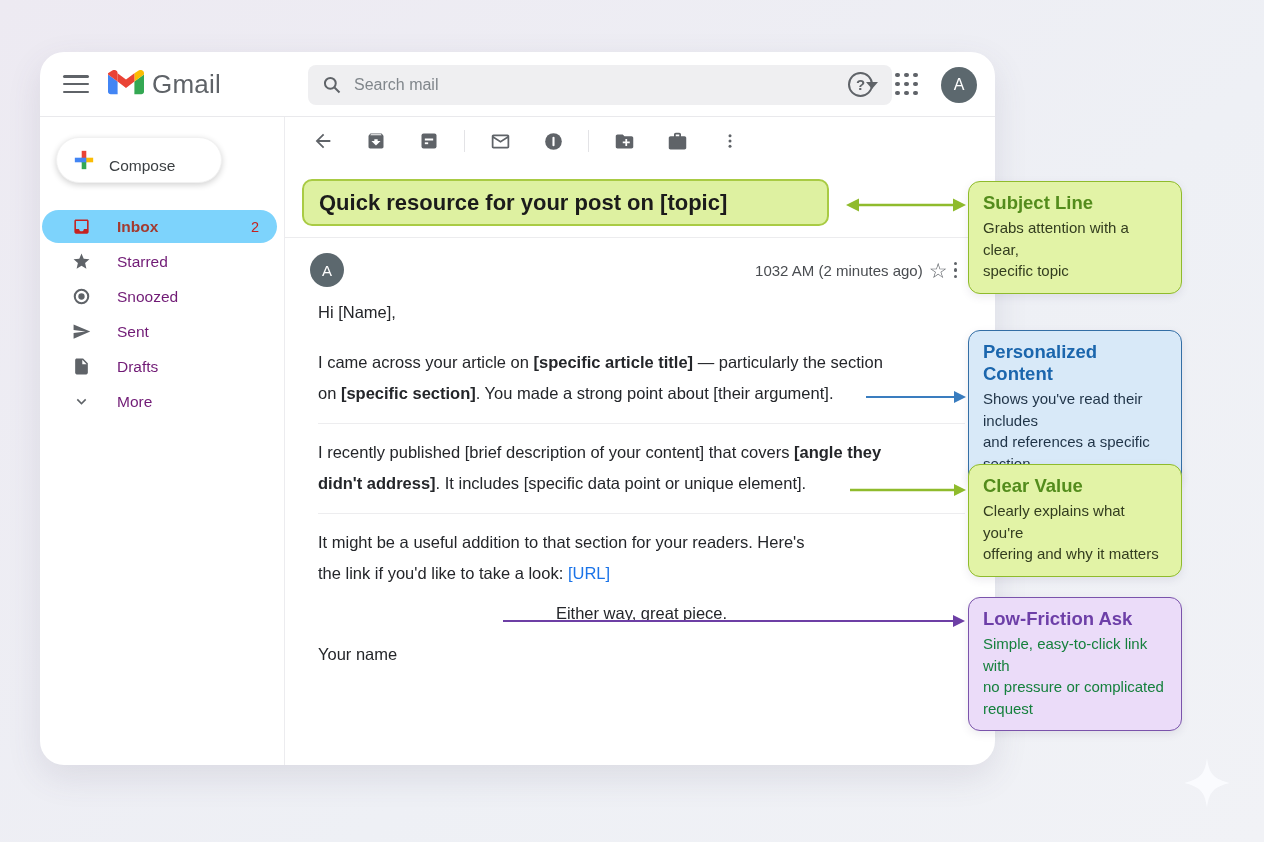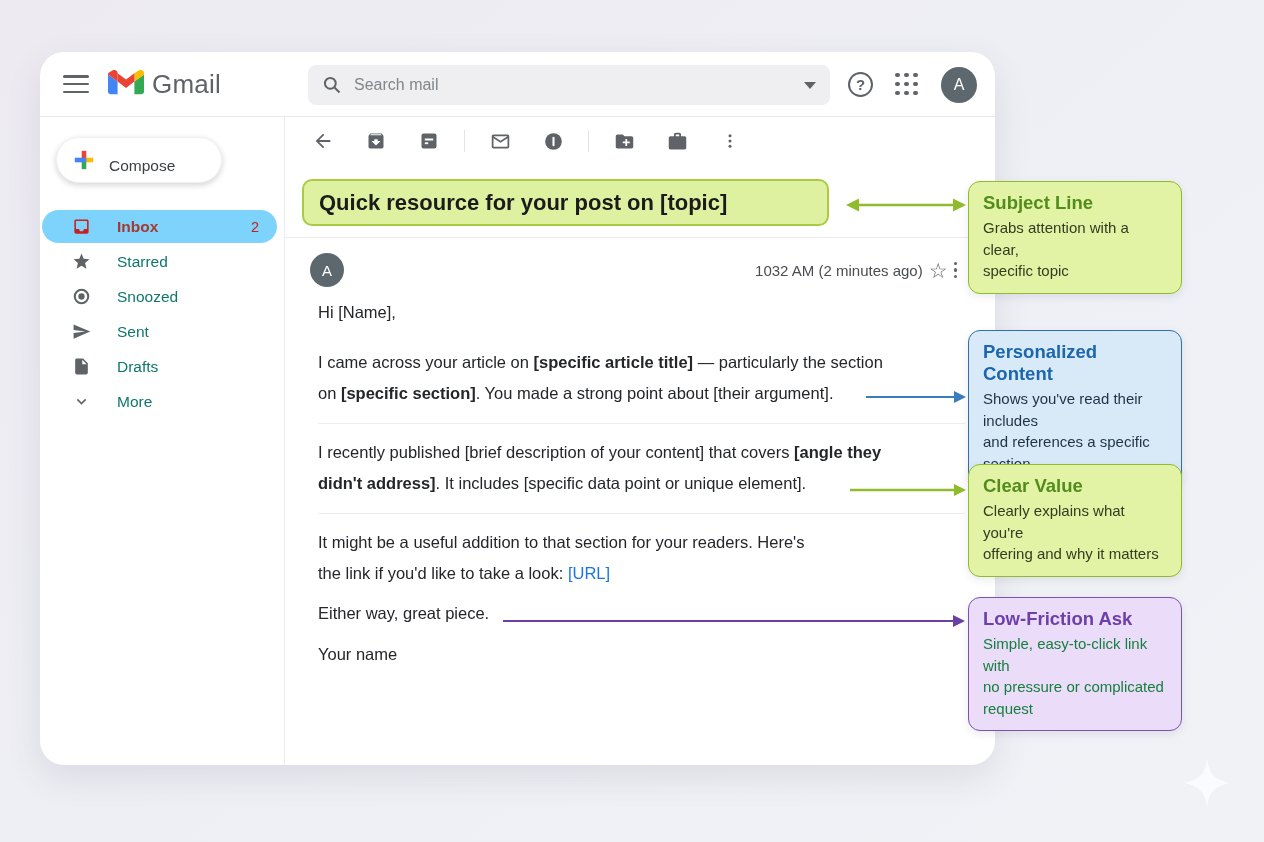--- a/index.html
+++ b/index.html
@@ -11,41 +11,41 @@
   .gmail-card { position:absolute; left:40px; top:52px; width:955px; height:713px;
                 background:#fff; border-radius:24px; box-shadow:0 12px 34px rgba(80,70,110,.12); overflow:hidden; }
 
   
   .topbar { position:relative; height:65px; display:flex; align-items:center; border-bottom:1px solid #e9e9ec; }
   .hamburger { width:26px; height:18px; margin-left:23px; display:flex; flex-direction:column; justify-content:space-between; background:none; border:none; cursor:pointer; }
   .hamburger span { display:block; height:2.5px; background:#5f6368; border-radius:2px; }
   .logo { display:flex; align-items:center; margin-left:19px; }
   .logo svg { width:36px; height:28px; }
   .logo .wordmark { font-size:26px; color:#5f6368; margin-left:8px; letter-spacing:.2px; }
-  .search { position:absolute; left:268px; top:13px; width:522px; height:40px; background:#efeff1; border-radius:8px;
+  .search { position:absolute; left:268px; top:13px; width:584px; height:40px; background:#efeff1; border-radius:8px;
             display:flex; align-items:center; padding:0 14px; }
   .search .ph { color:#80868b; font-size:16px; margin-left:12px; flex:1; }
   .search .caret { width:0; height:0; border-left:6px solid transparent; border-right:6px solid transparent; border-top:7px solid #5f6368; }
   .top-right { position:absolute; right:18px; top:0; height:65px; display:flex; align-items:center; gap:22px; }
   .help-circle { width:25px; height:25px; border:2px solid #5f6368; border-radius:50%; color:#5f6368; font-size:15px; font-weight:bold; display:flex; align-items:center; justify-content:center; background:none; cursor:pointer; }
   .grid-dots { display:grid; grid-template-columns:repeat(3,6px); grid-template-rows:repeat(3,6px); gap:3px; background:none; border:none; cursor:pointer; }
   .grid-dots i { width:4.5px; height:4.5px; border-radius:50%; background:#5f6368; }
   .avatar { width:36px; height:36px; border-radius:50%; background:#5c686e; color:#fff; font-size:16px; display:flex; align-items:center; justify-content:center; cursor:pointer; }
 
   .body-row { display:flex; height:648px; }
 
   
   .sidebar { width:245px; border-right:1px solid #ececef; padding-top:20px; flex-shrink:0; }
   .compose { margin-left:16px; width:166px; height:46px; border-radius:24px; background:#fff; border:1px solid #f1f1f1;
              box-shadow:0 2px 6px rgba(0,0,0,.18); display:flex; align-items:center; gap:14px; padding-left:16px; cursor:pointer; }
   .compose span.lbl { font-size:15.5px; color:#3c4043;margin-top:11px; }
   .nav { margin-top:27px; }
   .nav-item { height:33px; display:flex; align-items:center; padding-left:30px; margin:2px 7px 2px 2px; border-radius:17px; cursor:pointer; }
   .nav-item svg, .nav-item .chev { width:19px; height:19px; flex-shrink:0; }
-  .nav-item .lbl { font-size:15.5px; color:#0f766e; margin-left:26px; }
+  .nav-item .lbl { font-size:15.5px; color:#701a75; margin-left:26px; }
   .nav-item.active { background:#7dd3fc; }
   .nav-item.active .lbl { color:#a33a30; font-weight:bold; }
   .nav-item .count { margin-left:auto; margin-right:18px; color:#c5221f; font-size:14.5px; }
 
   
   .pane { flex:1; position:relative; }
   .toolbar { height:48px; display:flex; align-items:center; padding-left:26px; gap:29px; }
   .toolbar .tbtn { background:none; border:none; width:24px; height:24px; display:flex; align-items:center; justify-content:center; cursor:pointer; }
   .toolbar .sep { width:1px; height:22px; background:#e3e3e6; margin:0 -6px; }
   .subject-row { margin:14px 0 0 17px; }
@@ -59,21 +59,21 @@
   .msg-time { font-size:15px; color:#4a4d51; }
   .star-btn { background:none; border:none; font-size:21px; color:#5f6368; line-height:1; cursor:pointer; }
   .kebab { background:none; border:none; cursor:pointer; display:flex; flex-direction:column; gap:3px; }
   .kebab i { width:3.5px; height:3.5px; border-radius:50%; background:#5f6368; }
 
   .msg-body { padding:6px 30px 0 33px; color:#24262a; font-size:16.5px; line-height:31px; }
   .msg-body p { white-space:pre-wrap; }
   .p-greeting { margin:4px 0 19px; }
   .p-block { margin:0 0 2px; }
   .body-hr { border:none; border-top:1px solid #ededef; margin:14px 0 13px; }
-  .p-closing { margin-top:9px; }
+  .p-closing { margin-top:9px;text-align:center; }
   .p-signature { margin-top:10px; }
 
   
   .callout { position:absolute; left:968px; width:214px; border-radius:12px; padding:10px 14px 11px;
              box-shadow:0 3px 8px rgba(70,60,100,.10); }
   .callout .t { font-size:18.5px; font-weight:bold; margin-bottom:3px; }
   .callout .d { font-size:15px; line-height:21.5px; white-space:pre-line; }
   .callout.green { background:#e2f3a6; border:1.5px solid #8fbb2c; }
   .callout.green .t { color:#538c1c; }
   .callout.green .d { color:#333d1f; }

